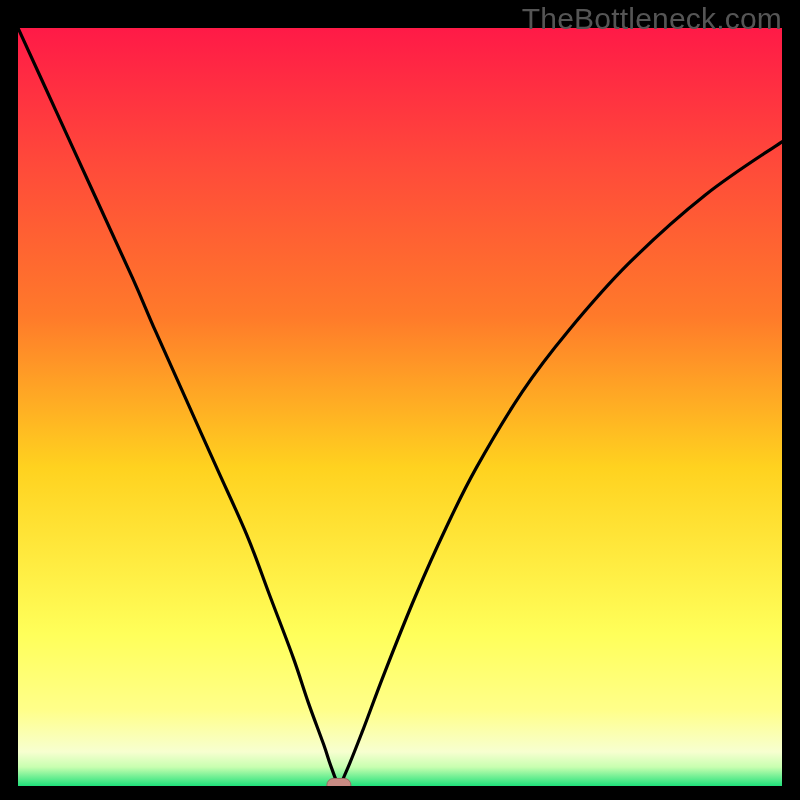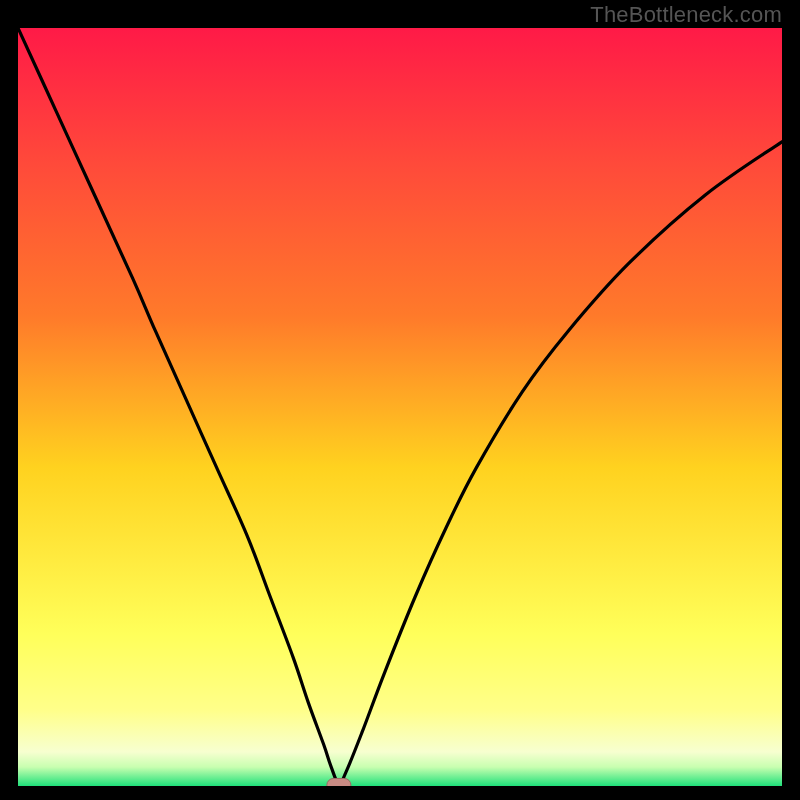--- a/index.html
+++ b/index.html
@@ -14,21 +14,21 @@
   .container {
     position: relative;
     width: 800px;
     height: 800px;
   }
   .watermark {
     position: absolute;
     top: 2px;
     right: 18px;
     color: #555;
-    font-size: 22px;
+    font-size: 30px;
     font-weight: 500;
     letter-spacing: 0.2px;
     z-index: 5;
   }
   .plot {
     position: absolute;
     left: 18px;
     top: 28px;
     width: 764px;
     height: 758px;

